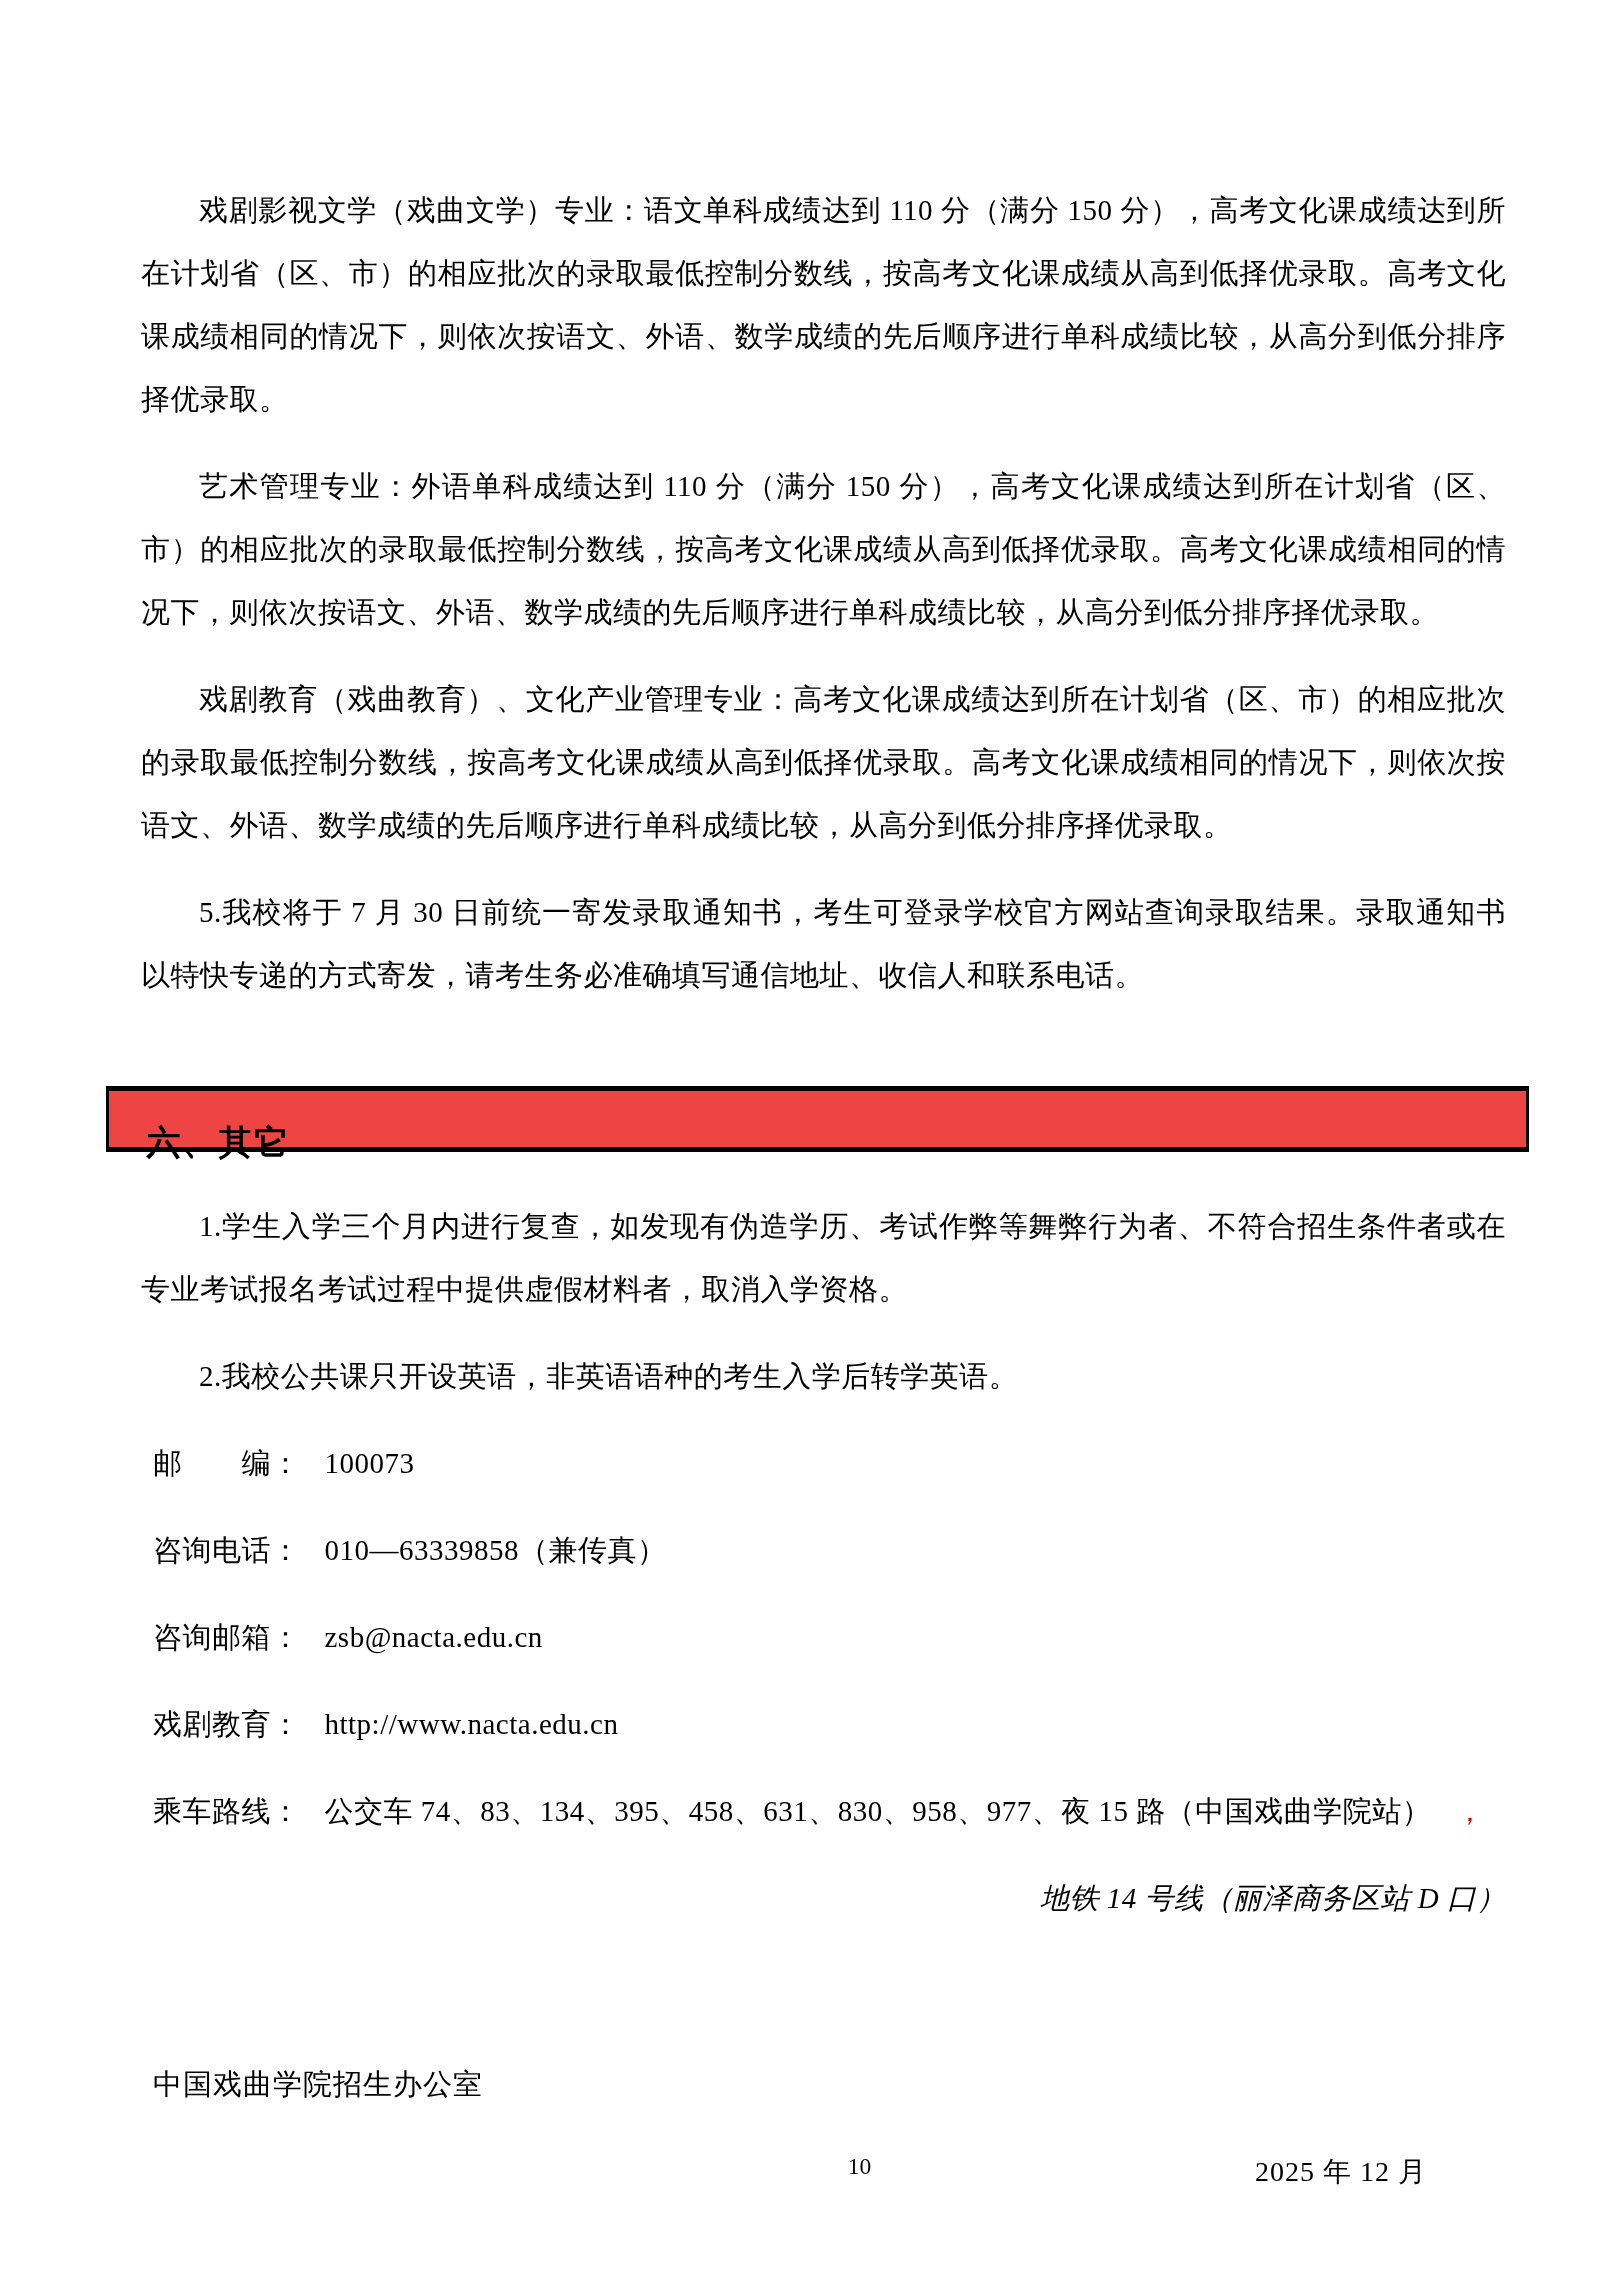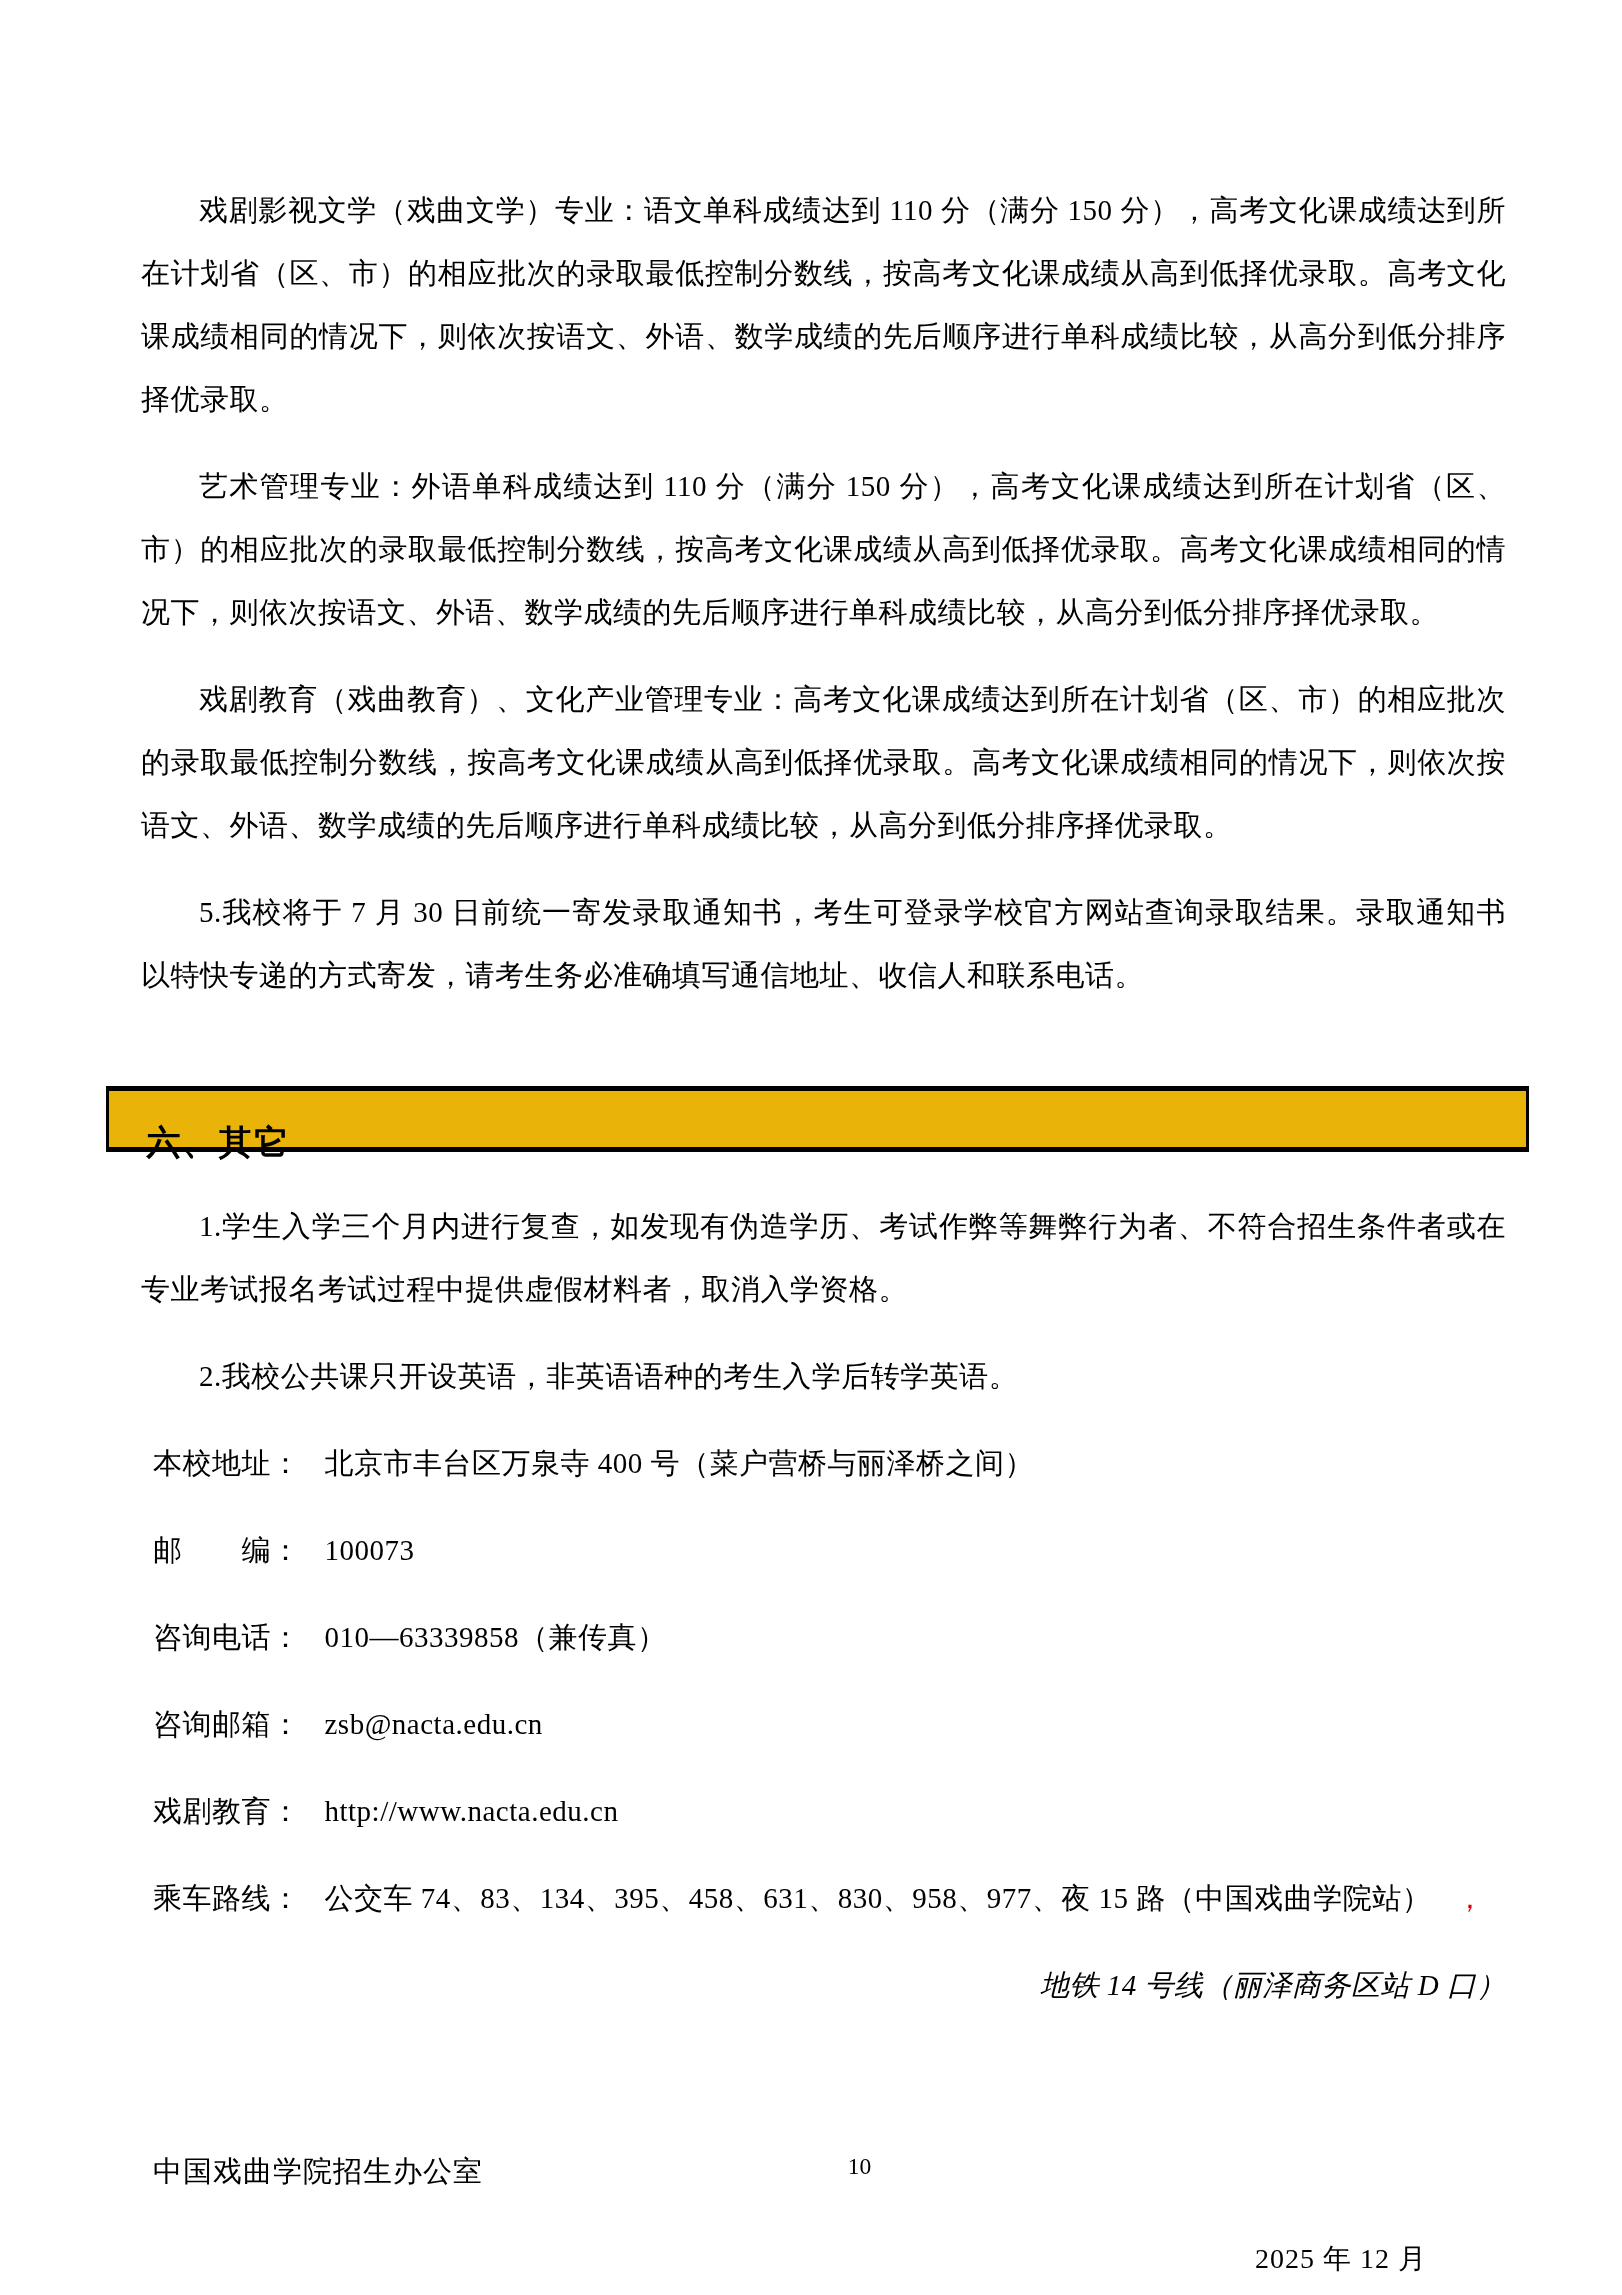--- a/index.html
+++ b/index.html
@@ -24,21 +24,21 @@
   .para {
     font-size: 29px;
     line-height: 63px;
     text-align: justify;
     text-indent: 58px;
     letter-spacing: 0.5px;
   }
   .section-bar {
     margin: 67px -11.2px 31px -23px;
     height: 66px;
-    background: #eab308;
+    background: #ef4444;
     border-top: 5.1px solid #000000;
     border-bottom: 5.1px solid #000000;
     border-left: 3.6px solid #000000;
     border-right: 3.6px solid #000000;
   }
   .section-title {
     font-size: 34px;
     font-weight: bold;
     line-height: 55px;
     padding-left: 25.6px;
@@ -89,21 +89,20 @@
     <p class="para">5.我校将于 7 月 30 日前统一寄发录取通知书，考生可登录学校官方网站查询录取结果。录取通知书以特快专递的方式寄发，请考生务必准确填写通信地址、收信人和联系电话。</p>
 
     <div class="section-bar">
       <div class="section-title">六、其它</div>
     </div>
 
     <p class="line indent2">1.学生入学三个月内进行复查，如发现有伪造学历、考试作弊等舞弊行为者、不符合招生条件者或在专业考试报名考试过程中提供虚假材料者，取消入学资格。</p>
 
     <p class="line indent2">2.我校公共课只开设英语，非英语语种的考生入学后转学英语。</p>
 
-    <p class="line"><span>本校地址：</span><span>北京市丰台区万泉寺 400 号（菜户营桥与丽泽桥之间）</span></p>
 
     <p class="line"><span>邮　　编：</span><span>100073</span></p>
 
     <p class="line"><span>咨询电话：</span><span>010—63339858（兼传真）</span></p>
 
     <p class="line"><span>咨询邮箱：</span><span>zsb@nacta.edu.cn</span></p>
 
     <p class="line"><span>戏剧教育：</span><span>http://www.nacta.edu.cn</span></p>
 
     <p class="line"><span>乘车路线：</span><span>公交车 74、83、134、395、458、631、830、958、977、夜 15 路（中国戏曲学院站）</span><span class="red">，</span></p>

